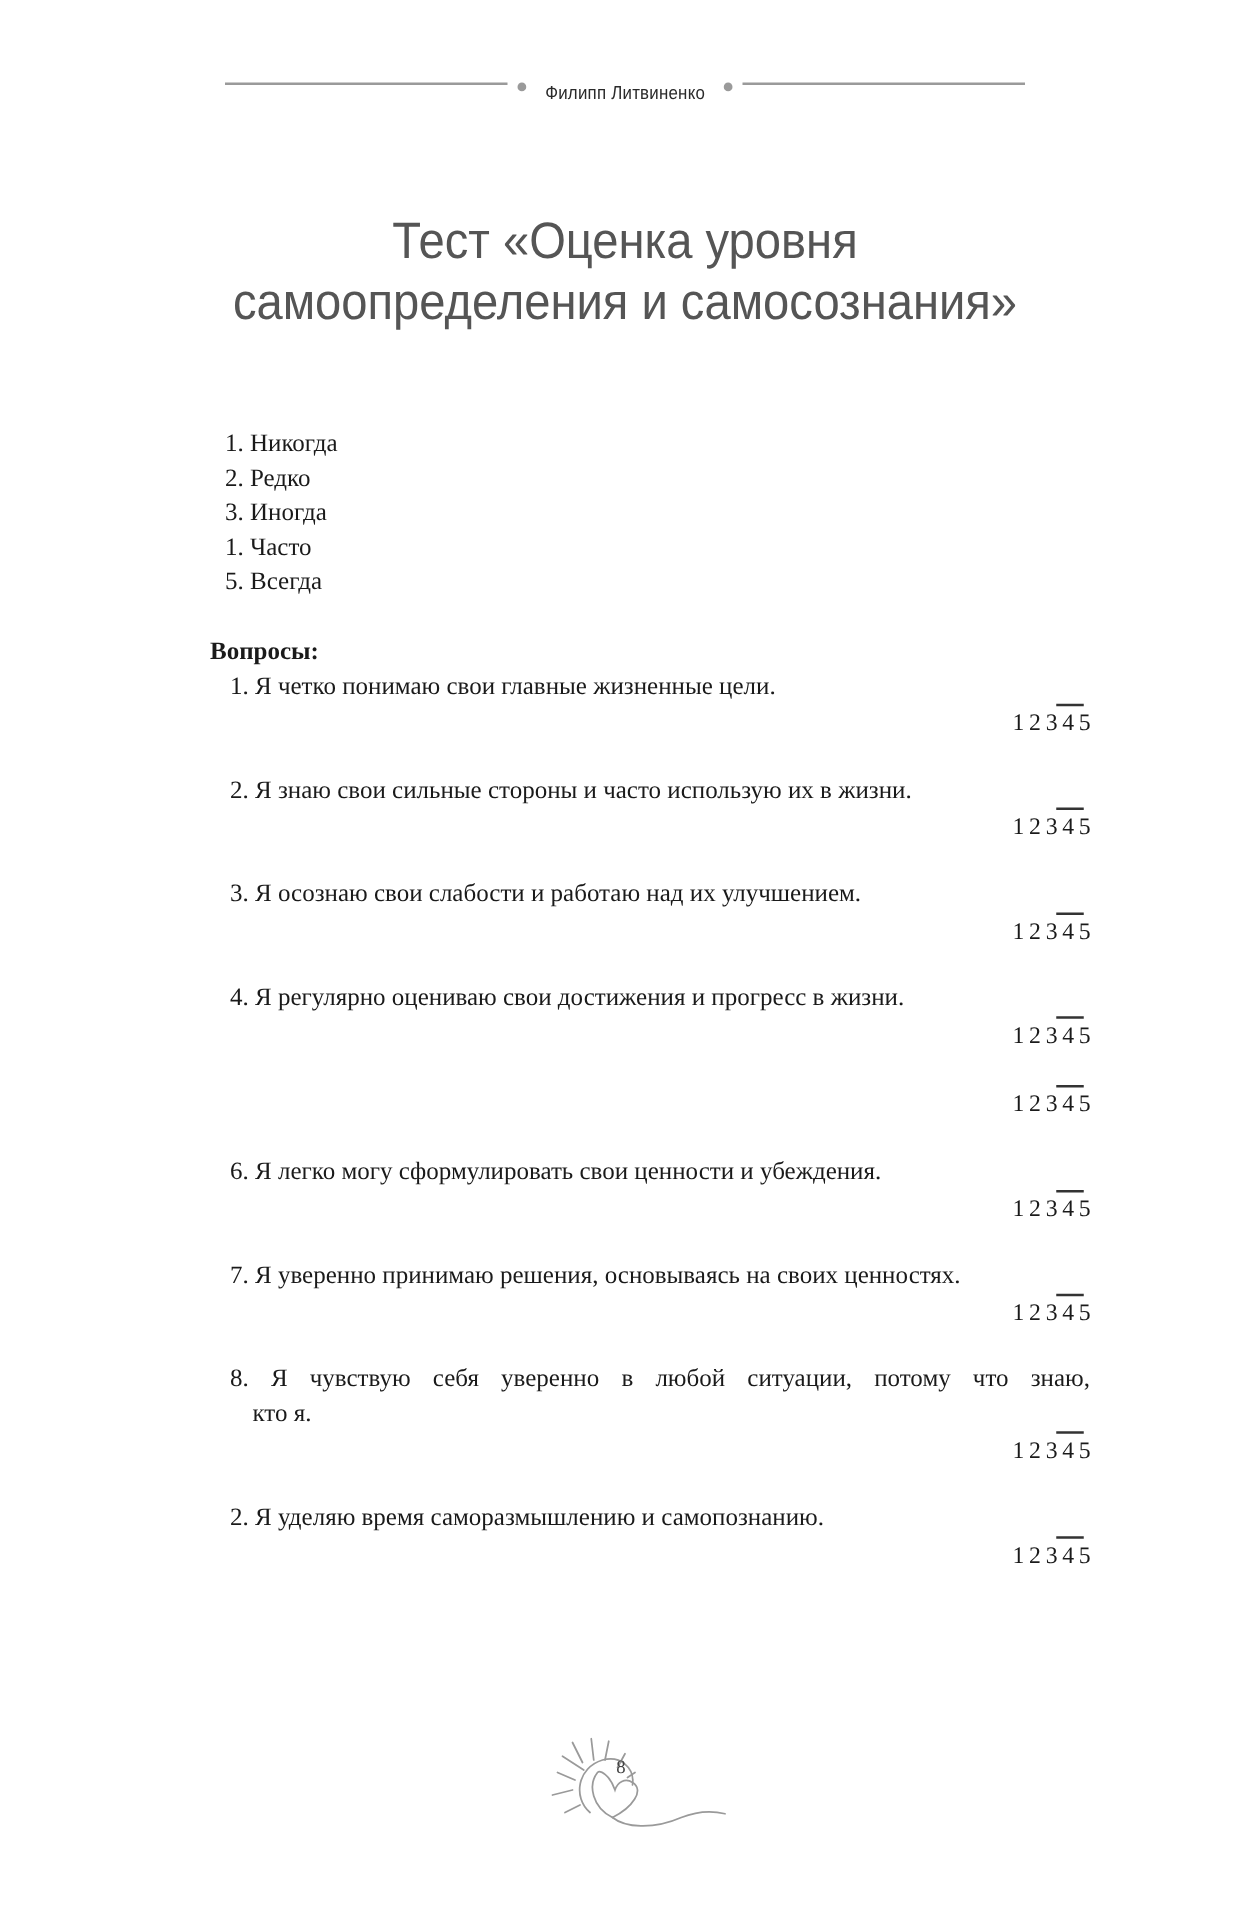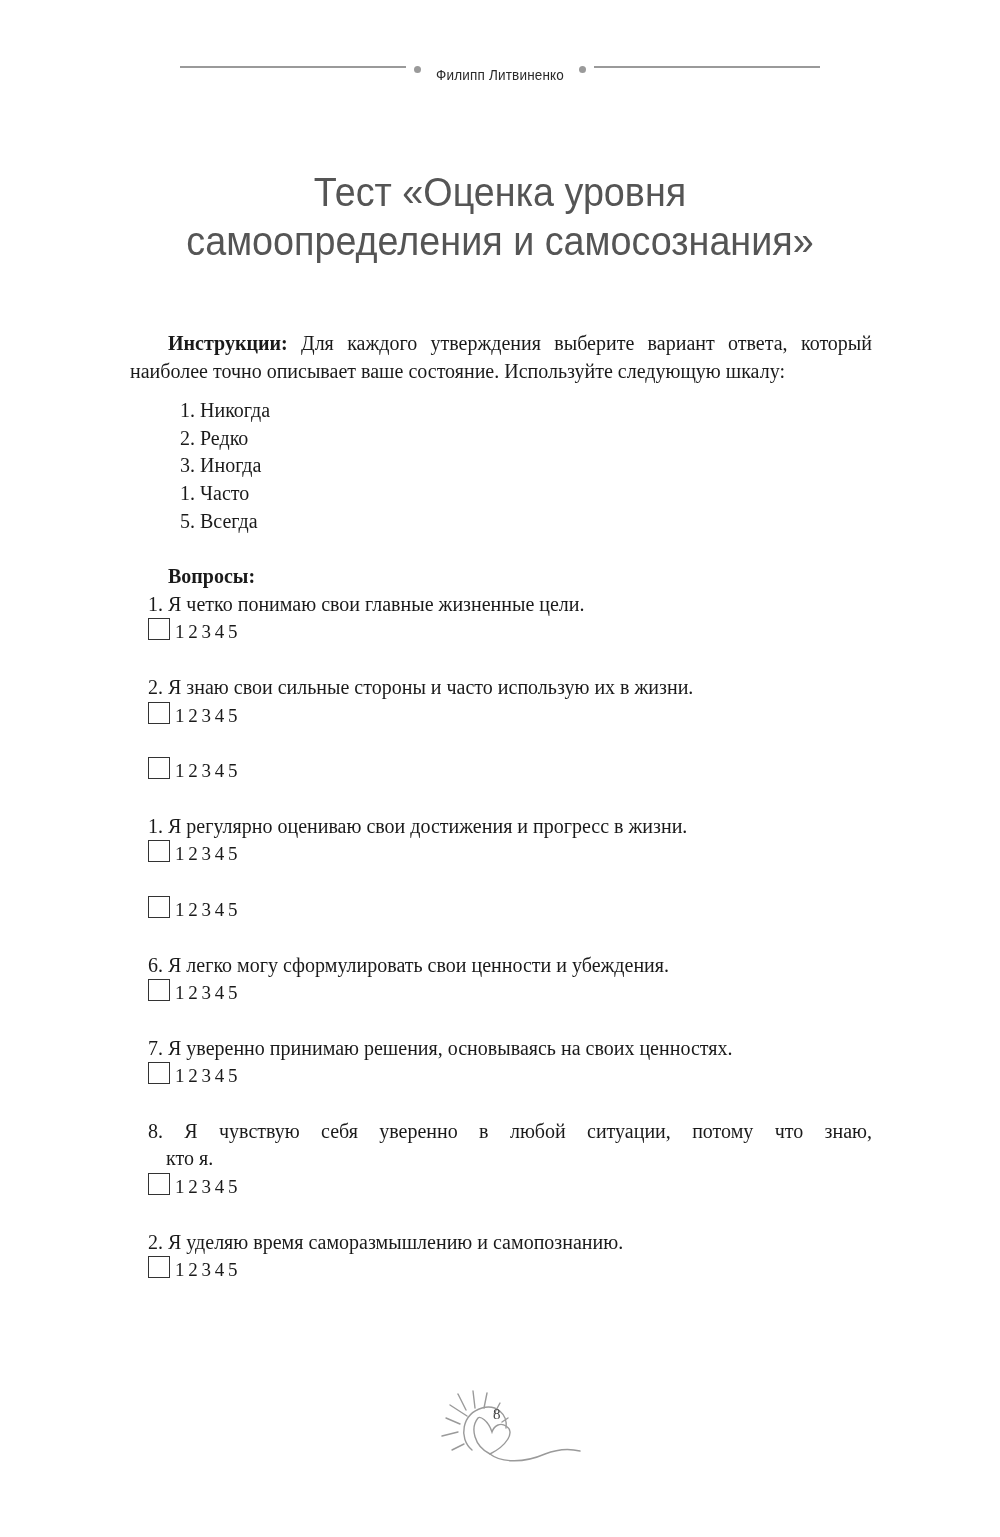--- a/index.html
+++ b/index.html
@@ -12,24 +12,24 @@
     .header .author { font-family: "Liberation Sans", "DejaVu Sans", sans-serif; font-size: 15px;
                       color: #2a2a2a; letter-spacing: 0.2px; transform: scaleX(0.9); }
     .title { position: absolute; top: 168px; left: 0; width: 1000px; text-align: center;
              font-family: "Liberation Sans", "DejaVu Sans", sans-serif; font-size: 41px;
              line-height: 49px; color: #555555; transform: scaleX(0.92); transform-origin: center; }
     .content { position: absolute; top: 330px; left: 130px; width: 742px; font-size: 20px; line-height: 27.6px; }
     .instr { text-align: justify; text-indent: 38px; margin: 0; }
     .instr b { font-weight: bold; }
     .scale { list-style: none; margin: 12px; padding: 0 0 0 38px; }
     .questions-label { margin: 28px 0 0 38px; font-weight: bold; }
-    .q { margin: 0 0 0 18px; }
+    .q { margin: 0 0 0 54px; }
     .q + .q { margin-top: 28px; }
     .q-text { margin: 0; text-align: justify; padding-left: 0; }
-    .answer { display: flex; align-items: flex-start; height: 27.6px; }
+    .answer { display: flex; align-items: flex-end; height: 27.6px; flex-direction: column; }
     .box { width: 22px; height: 22px; border: 1.3px solid #333; box-sizing: border-box; margin-right: 5px; }
     .nums { font-size: 19px; letter-spacing: -0.5px; }
     .footer { position: absolute; top: 1388px; left: 440px; width: 150px; height: 90px; }
     .footer .pg { position: absolute; left: 53px; top: 18px; font-size: 15px; color: #444; }
   </style>
 </head>
 <body>
 
 <div class="header">
   <div class="line"></div>
@@ -38,21 +38,20 @@
   <div class="dot"></div>
   <div class="line"></div>
 </div>
 
 <div class="title">
   <div>Тест «Оценка уровня</div>
   <div>самоопределения и самосознания»</div>
 </div>
 
 <div class="content">
-  <p class="instr"><b>Инструкции:</b><span> Для каждого утверждения выберите вариант ответа, который наиболее точно описывает ваше состояние. Используйте следующую шкалу:</span></p>
   <ul class="scale">
     <li>1. Никогда</li>
     <li>2. Редко</li>
     <li>3. Иногда</li>
     <li>1. Часто</li>
     <li>5. Всегда</li>
   </ul>
 
   <div class="questions-label">Вопросы:</div>
 
@@ -64,27 +63,28 @@
       </div>
   </div>
   <div class="q">
     <p class="q-text">2. Я знаю свои сильные стороны и часто использую их в жизни.</p>
     <div class="answer">
         <div class="box"></div>
         <span class="nums">1 2 3 4 5</span>
       </div>
   </div>
   <div class="q">
+    <p class="q-text">3. Я осознаю свои слабости и работаю над их улучшением.</p>
     <div class="answer">
         <div class="box"></div>
         <span class="nums">1 2 3 4 5</span>
       </div>
   </div>
   <div class="q">
-    <p class="q-text">1. Я регулярно оцениваю свои достижения и прогресс в жизни.</p>
+    <p class="q-text">4. Я регулярно оцениваю свои достижения и прогресс в жизни.</p>
     <div class="answer">
         <div class="box"></div>
         <span class="nums">1 2 3 4 5</span>
       </div>
   </div>
   <div class="q">
     <div class="answer">
         <div class="box"></div>
         <span class="nums">1 2 3 4 5</span>
       </div>

